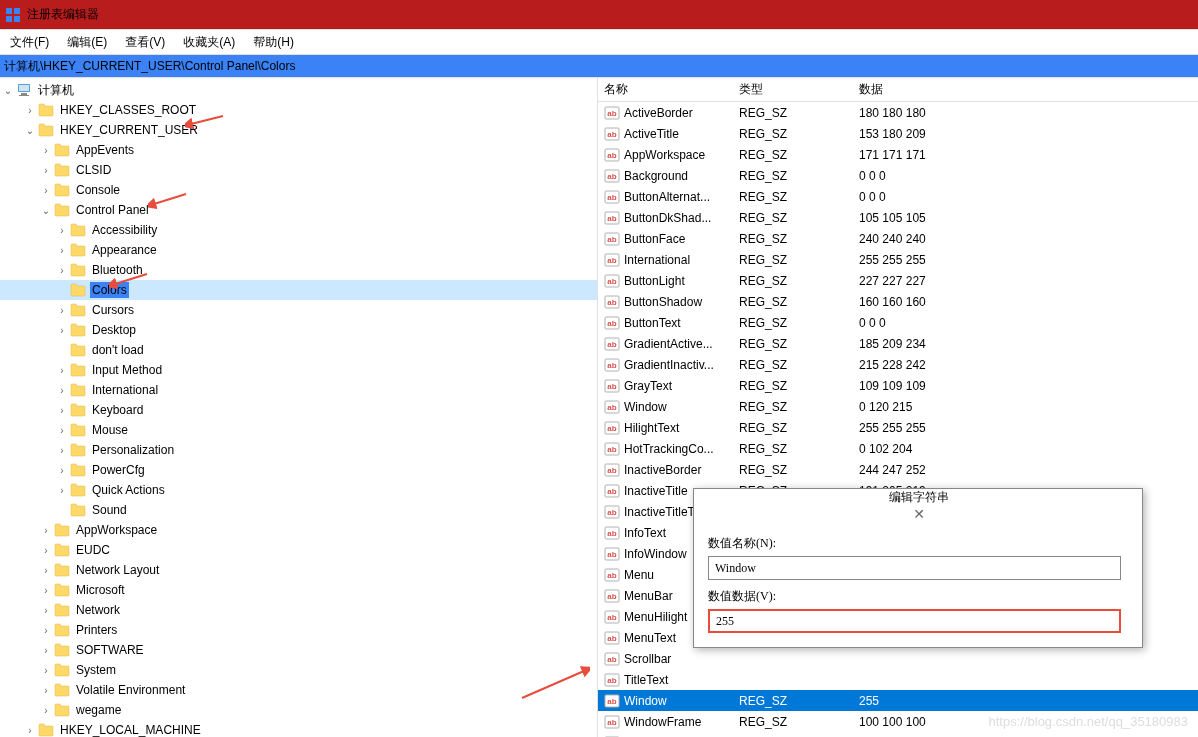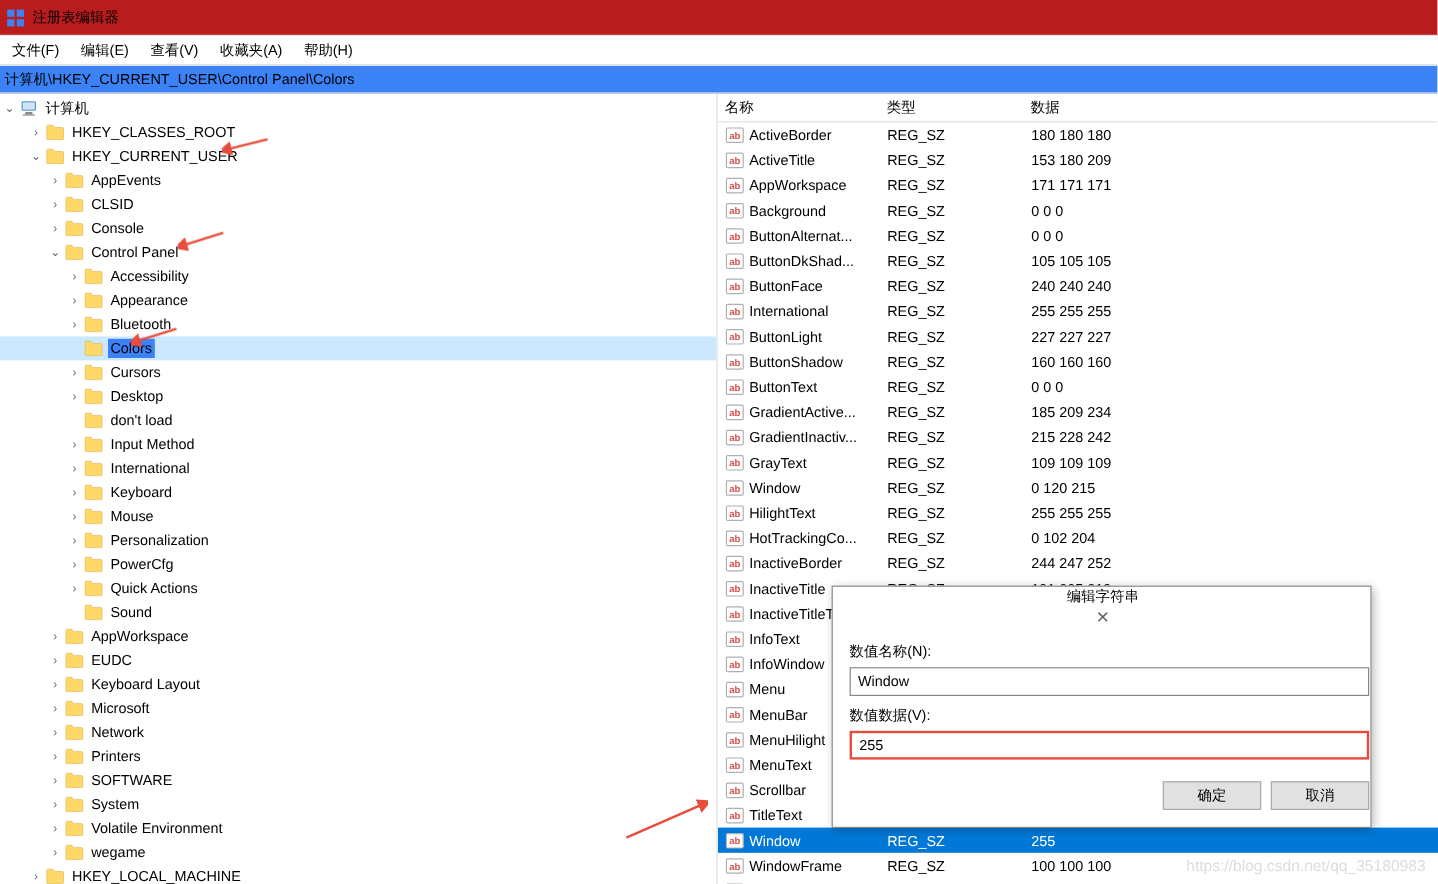--- a/index.html
+++ b/index.html
@@ -48,21 +48,21 @@
     
     .reg-icon { width: 16px; height: 16px; margin-right: 4px; flex-shrink: 0; display: inline-flex; align-items: center; justify-content: center; }
     
     
     .arrow { position: absolute; pointer-events: none; z-index: 50; }
     
     
     .dialog { position: absolute; left: 693px; top: 488px; width: 450px; background: #fff; border: 1px solid #888; box-shadow: 2px 2px 8px rgba(0,0,0,0.3); z-index: 100; font-size: 12px; }
     .dialog-title { height: 30px; display: flex; align-items: center; justify-content: space-between; padding: 0 8px 0 10px; flex-direction: column; }
     .dialog-close { width: 30px; height: 20px; display: flex; align-items: center; justify-content: center; font-size: 14px; color: #666; }
-    .dialog-body { padding: 8px 1px 14px 14px; }
+    .dialog-body { padding: 8px 21px 14px 14px; font-family: Liberation Serif, serif; }
     .dialog-label { margin-bottom: 4px; margin-top: 8px; }
     .dialog-input { width: 100%; height: 24px; border: 1px solid #888; padding: 2px 6px; font-size: 12px; font-family: inherit; }
     .dialog-input.highlighted { border: 2px solid #e74c3c; }
     .dialog-buttons { display: flex; justify-content: flex-end; gap: 8px; margin-top: 18px; }
     .dialog-btn { width: 82px; height: 24px; border: 1px solid #aaa; background: #e1e1e1; font-size: 12px; font-family: inherit; }
     
     .watermark { position: absolute; right: 10px; bottom: 8px; color: #ddd; font-size: 13px; z-index: 1; }
   </style>
 </head>
 <body>
@@ -338,21 +338,21 @@
         <span class="tree-label">EUDC</span>
       </div>
       <div class="tree-row">
         <span class="tree-indent" style="width:38px"></span>
         <span class="tree-expand">›</span>
         <span class="tree-icon">
           <svg width="16" height="14" viewBox="0 0 16 14">
             <path class="folder-svg" d="M1 3 L1 12 Q1 13 2 13 L14 13 Q15 13 15 12 L15 4 Q15 3 14 3 L7 3 L6 1 L2 1 Q1 1 1 2 Z"></path>
           </svg>
         </span>
-        <span class="tree-label">Keyboard Layout</span>
+        <span class="tree-label">Network Layout</span>
       </div>
       <div class="tree-row">
         <span class="tree-indent" style="width:38px"></span>
         <span class="tree-expand">›</span>
         <span class="tree-icon">
           <svg width="16" height="14" viewBox="0 0 16 14">
             <path class="folder-svg" d="M1 3 L1 12 Q1 13 2 13 L14 13 Q15 13 15 12 L15 4 Q15 3 14 3 L7 3 L6 1 L2 1 Q1 1 1 2 Z"></path>
           </svg>
         </span>
         <span class="tree-label">Microsoft</span>
@@ -846,24 +846,20 @@
 <div class="dialog">
   <div class="dialog-title">
     <span>编辑字符串</span>
     <span class="dialog-close">✕</span>
   </div>
   <div class="dialog-body">
     <div class="dialog-label">数值名称(N):</div>
     <input class="dialog-input" readonly="" value="Window" style="">
     <div class="dialog-label">数值数据(V):</div>
     <input class="dialog-input highlighted" value="255" style="">
-    <div class="dialog-buttons">
-      <button class="dialog-btn">确定</button>
-      <button class="dialog-btn">取消</button>
-    </div>
   </div>
 </div>
 
 <svg class="arrow" style="left:185px;top:112px" width="40" height="20">
     <defs>
       <marker id="ah1" markerWidth="6" markerHeight="6" refX="1" refY="3" orient="auto">
         <path d="M0,0 L6,3 L0,6 Z" fill="#e74c3c"></path>
       </marker>
     </defs>
     <line x1="38" y1="4" x2="6" y2="12" stroke="#e74c3c" stroke-width="2" marker-end="url(#ah1)"></line>

